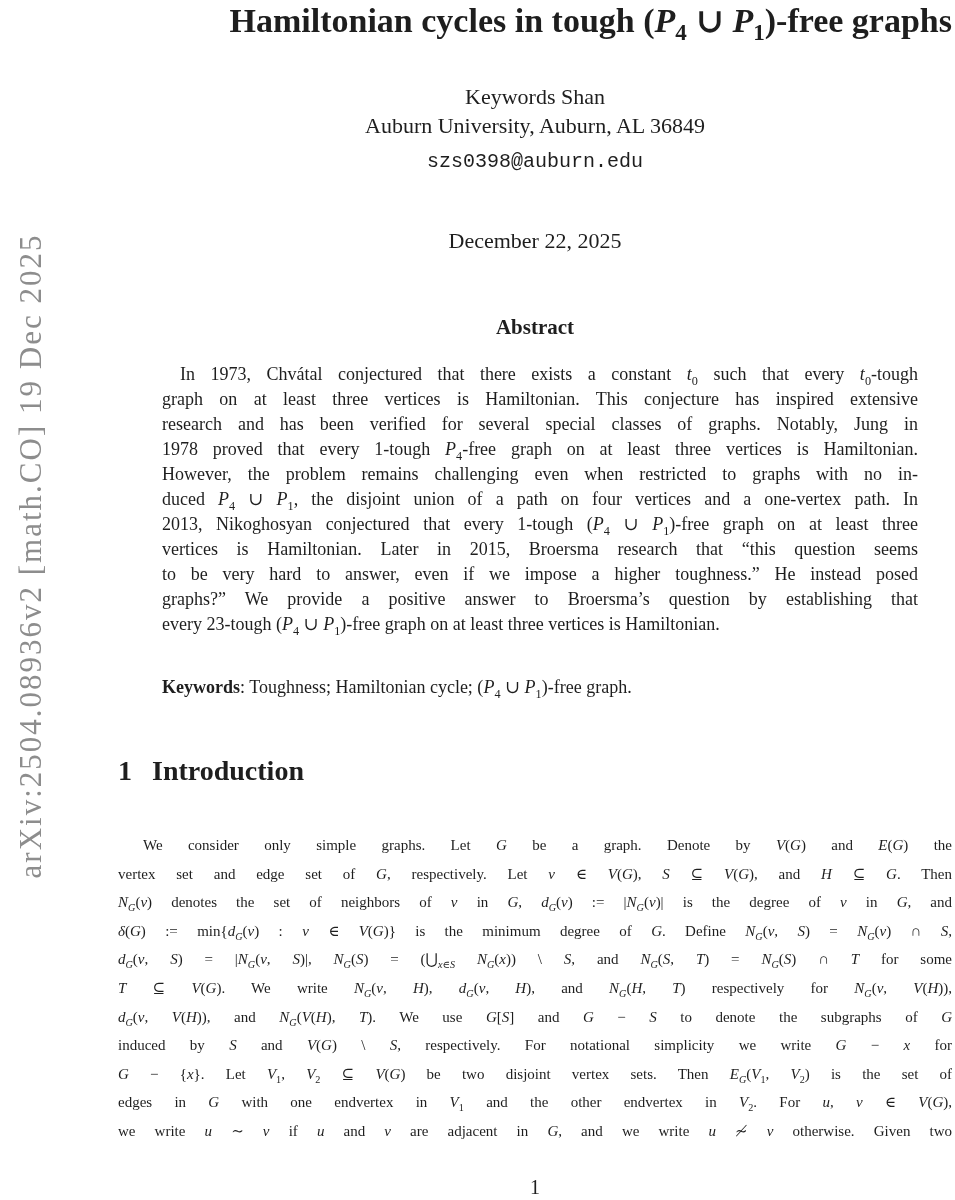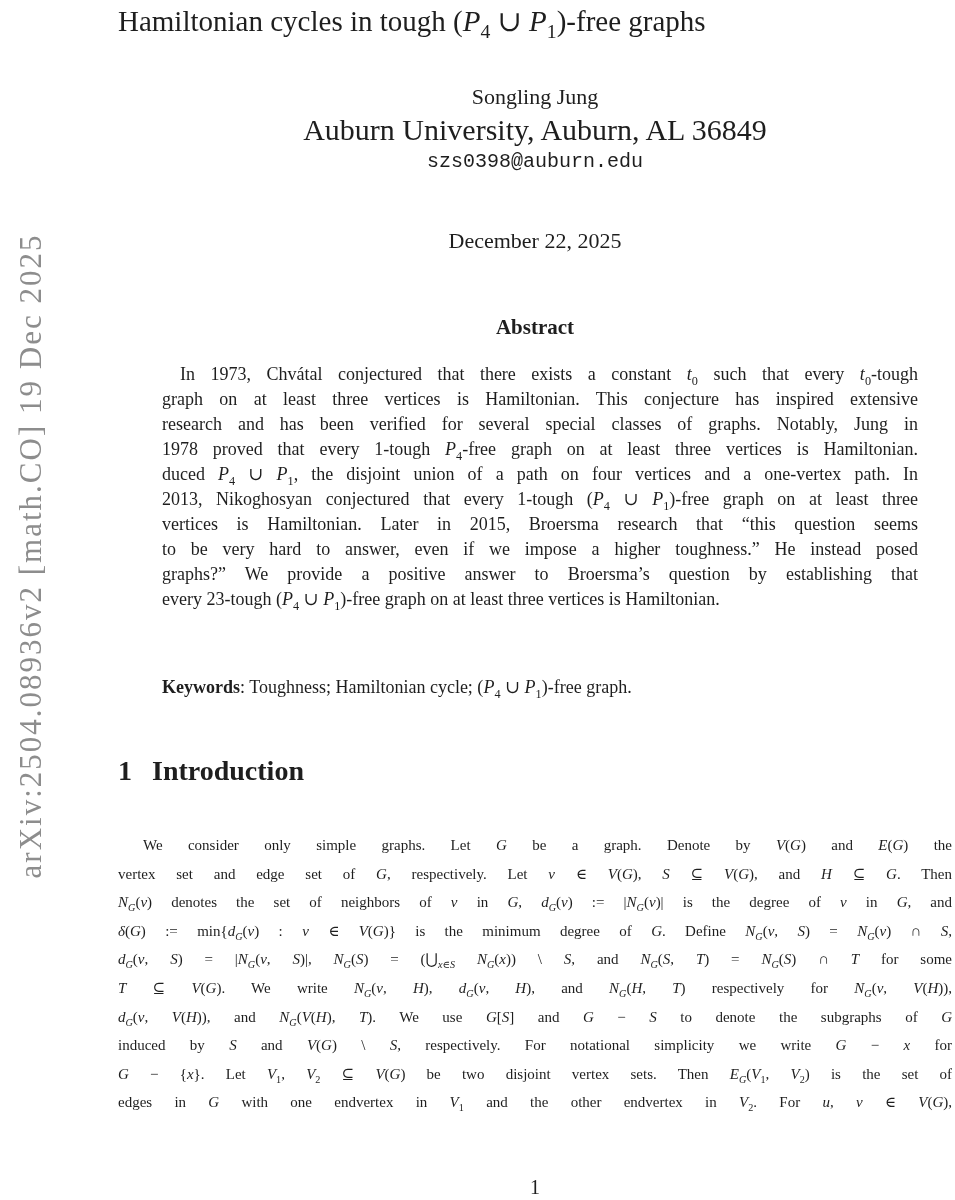--- a/index.html
+++ b/index.html
@@ -8,25 +8,25 @@
     font-family:"Liberation Serif","DejaVu Serif",serif;color:#1e1e1e;
     overflow:hidden;
   }
   .stamp{
     position:absolute;left:31px;top:556px;
     transform:translate(-50%,-50%) rotate(-90deg);
     white-space:nowrap;font-size:31px;letter-spacing:2px;color:#8d8d8d;
   }
   .title{
     position:absolute;left:118px;width:834px;top:1px;margin:0;
-    text-align:left;font-size:29px;font-weight:normal;line-height:40px;
+    text-align:right;font-size:34px;font-weight:bold;line-height:40px;
   }
   .center-line{position:absolute;left:118px;width:834px;text-align:center;}
   .author{top:84px;font-size:22px;}
-  .affil{top:113px;font-size:30px;}
+  .affil{top:113px;font-size:22px;}
   .email{top:150px;font-size:20px;font-family:"Liberation Mono","DejaVu Sans Mono",monospace;}
   .date{top:228px;font-size:22px;}
   .abs-head{top:315px;font-size:21px;font-weight:bold;}
   .abstract{position:absolute;left:162px;top:362px;width:756px;font-size:18px;}
   .abstract .line{line-height:25px;height:25px;}
   .intro{position:absolute;left:118px;top:831px;width:834px;font-size:15px;}
   .intro .line{line-height:28.6px;height:28.6px;}
   .line{text-align:justify;text-align-last:justify;}
   .line.endpar{text-align-last:left;}
   .line.ind-sm{padding-left:18px;}
@@ -41,32 +41,33 @@
 </style>
 </head>
 <body>
 
 <div class="page">
 
   <div class="stamp">arXiv:2504.08936v2  [math.CO]  19 Dec 2025</div>
 
   <h1 class="title">Hamiltonian cycles in tough (<i>P</i><sub>4</sub> ∪ <i>P</i><sub>1</sub>)-free graphs</h1>
 
-  <div class="center-line author">Songling Jung</div>
+  <div class="center-line author">Keywords Shan</div>
   <div class="center-line affil">Auburn University, Auburn, AL 36849</div>
   <div class="center-line email">szs0398@auburn.edu</div>
   <div class="center-line date">December 22, 2025</div>
 
   <div class="center-line abs-head">Abstract</div>
 
   <div class="abstract">
     <div class="line ind-sm">In 1973, Chvátal conjectured that there exists a constant <i>t</i><sub>0</sub> such that every <i>t</i><sub>0</sub>-tough</div>
     <div class="line">graph on at least three vertices is Hamiltonian. This conjecture has inspired extensive</div>
     <div class="line">research and has been verified for several special classes of graphs. Notably, Jung in</div>
     <div class="line">1978 proved that every 1-tough <i>P</i><sub>4</sub>-free graph on at least three vertices is Hamiltonian.</div>
+    <div class="line">However, the problem remains challenging even when restricted to graphs with no in-</div>
     <div class="line">duced <i>P</i><sub>4</sub> ∪ <i>P</i><sub>1</sub>, the disjoint union of a path on four vertices and a one-vertex path. In</div>
     <div class="line">2013, Nikoghosyan conjectured that every 1-tough (<i>P</i><sub>4</sub> ∪ <i>P</i><sub>1</sub>)-free graph on at least three</div>
     <div class="line">vertices is Hamiltonian. Later in 2015, Broersma research that “this question seems</div>
     <div class="line">to be very hard to answer, even if we impose a higher toughness.” He instead posed</div>
     <div class="line">graphs?” We provide a positive answer to Broersma’s question by establishing that</div>
     <div class="line endpar">every 23-tough (<i>P</i><sub>4</sub> ∪ <i>P</i><sub>1</sub>)-free graph on at least three vertices is Hamiltonian.</div>
   </div>
 
   <div class="keywords"><b>Keywords</b>: Toughness; Hamiltonian cycle; (<i>P</i><sub>4</sub> ∪ <i>P</i><sub>1</sub>)-free graph.</div>
 
@@ -78,17 +79,18 @@
     <div class="line ind-lg">We consider only simple graphs. Let <i>G</i> be a graph. Denote by <i>V</i>(<i>G</i>) and <i>E</i>(<i>G</i>) the</div>
     <div class="line">vertex set and edge set of <i>G</i>, respectively. Let <i>v</i> ∈ <i>V</i>(<i>G</i>), <i>S</i> ⊆ <i>V</i>(<i>G</i>), and <i>H</i> ⊆ <i>G</i>. Then</div>
     <div class="line"><i>N<sub>G</sub></i>(<i>v</i>) denotes the set of neighbors of <i>v</i> in <i>G</i>, <i>d<sub>G</sub></i>(<i>v</i>) := |<i>N<sub>G</sub></i>(<i>v</i>)| is the degree of <i>v</i> in <i>G</i>, and</div>
     <div class="line"><i>δ</i>(<i>G</i>) := min{<i>d<sub>G</sub></i>(<i>v</i>) : <i>v</i> ∈ <i>V</i>(<i>G</i>)} is the minimum degree of <i>G</i>. Define <i>N<sub>G</sub></i>(<i>v</i>, <i>S</i>) = <i>N<sub>G</sub></i>(<i>v</i>) ∩ <i>S</i>,</div>
     <div class="line"><i>d<sub>G</sub></i>(<i>v</i>, <i>S</i>) = |<i>N<sub>G</sub></i>(<i>v</i>, <i>S</i>)|, <i>N<sub>G</sub></i>(<i>S</i>) = (⋃<sub><i>x</i>∈<i>S</i></sub> <i>N<sub>G</sub></i>(<i>x</i>)) \ <i>S</i>, and <i>N<sub>G</sub></i>(<i>S</i>, <i>T</i>) = <i>N<sub>G</sub></i>(<i>S</i>) ∩ <i>T</i> for some</div>
     <div class="line"><i>T</i> ⊆ <i>V</i>(<i>G</i>). We write <i>N<sub>G</sub></i>(<i>v</i>, <i>H</i>), <i>d<sub>G</sub></i>(<i>v</i>, <i>H</i>), and <i>N<sub>G</sub></i>(<i>H</i>, <i>T</i>) respectively for <i>N<sub>G</sub></i>(<i>v</i>, <i>V</i>(<i>H</i>)),</div>
     <div class="line"><i>d<sub>G</sub></i>(<i>v</i>, <i>V</i>(<i>H</i>)), and <i>N<sub>G</sub></i>(<i>V</i>(<i>H</i>), <i>T</i>). We use <i>G</i>[<i>S</i>] and <i>G</i> − <i>S</i> to denote the subgraphs of <i>G</i></div>
     <div class="line">induced by <i>S</i> and <i>V</i>(<i>G</i>) \ <i>S</i>, respectively. For notational simplicity we write <i>G</i> − <i>x</i> for</div>
     <div class="line"><i>G</i> − {<i>x</i>}. Let <i>V</i><sub>1</sub>, <i>V</i><sub>2</sub> ⊆ <i>V</i>(<i>G</i>) be two disjoint vertex sets. Then <i>E<sub>G</sub></i>(<i>V</i><sub>1</sub>, <i>V</i><sub>2</sub>) is the set of</div>
     <div class="line">edges in <i>G</i> with one endvertex in <i>V</i><sub>1</sub> and the other endvertex in <i>V</i><sub>2</sub>. For <i>u</i>, <i>v</i> ∈ <i>V</i>(<i>G</i>),</div>
+    <div class="line">we write <i>u</i> ∼ <i>v</i> if <i>u</i> and <i>v</i> are adjacent in <i>G</i>, and we write <i>u</i> ≁ <i>v</i> otherwise. Given two</div>
   </div>
 
   <div class="pagenum">1</div>
 
 </div>
 
 </body></html>

